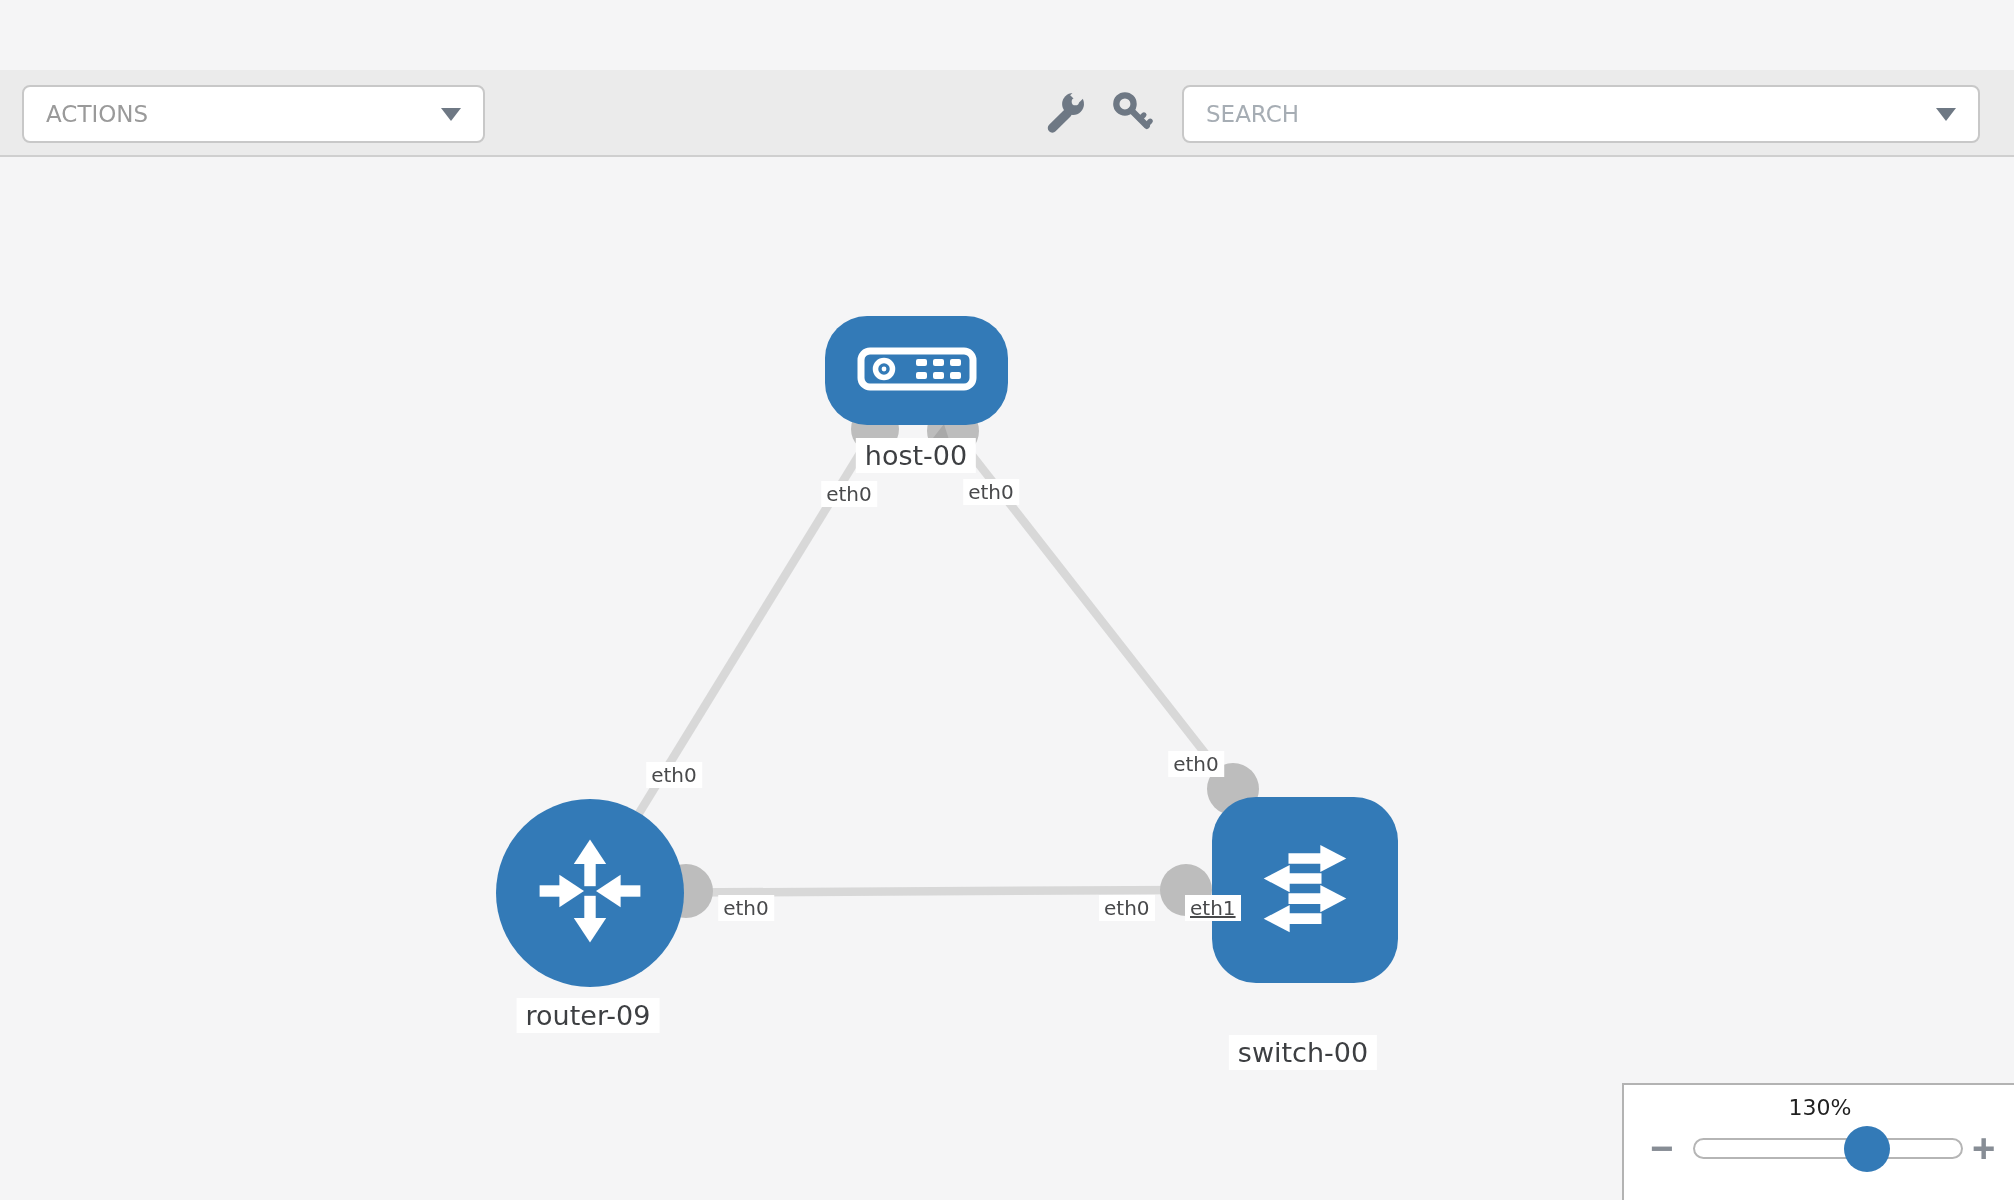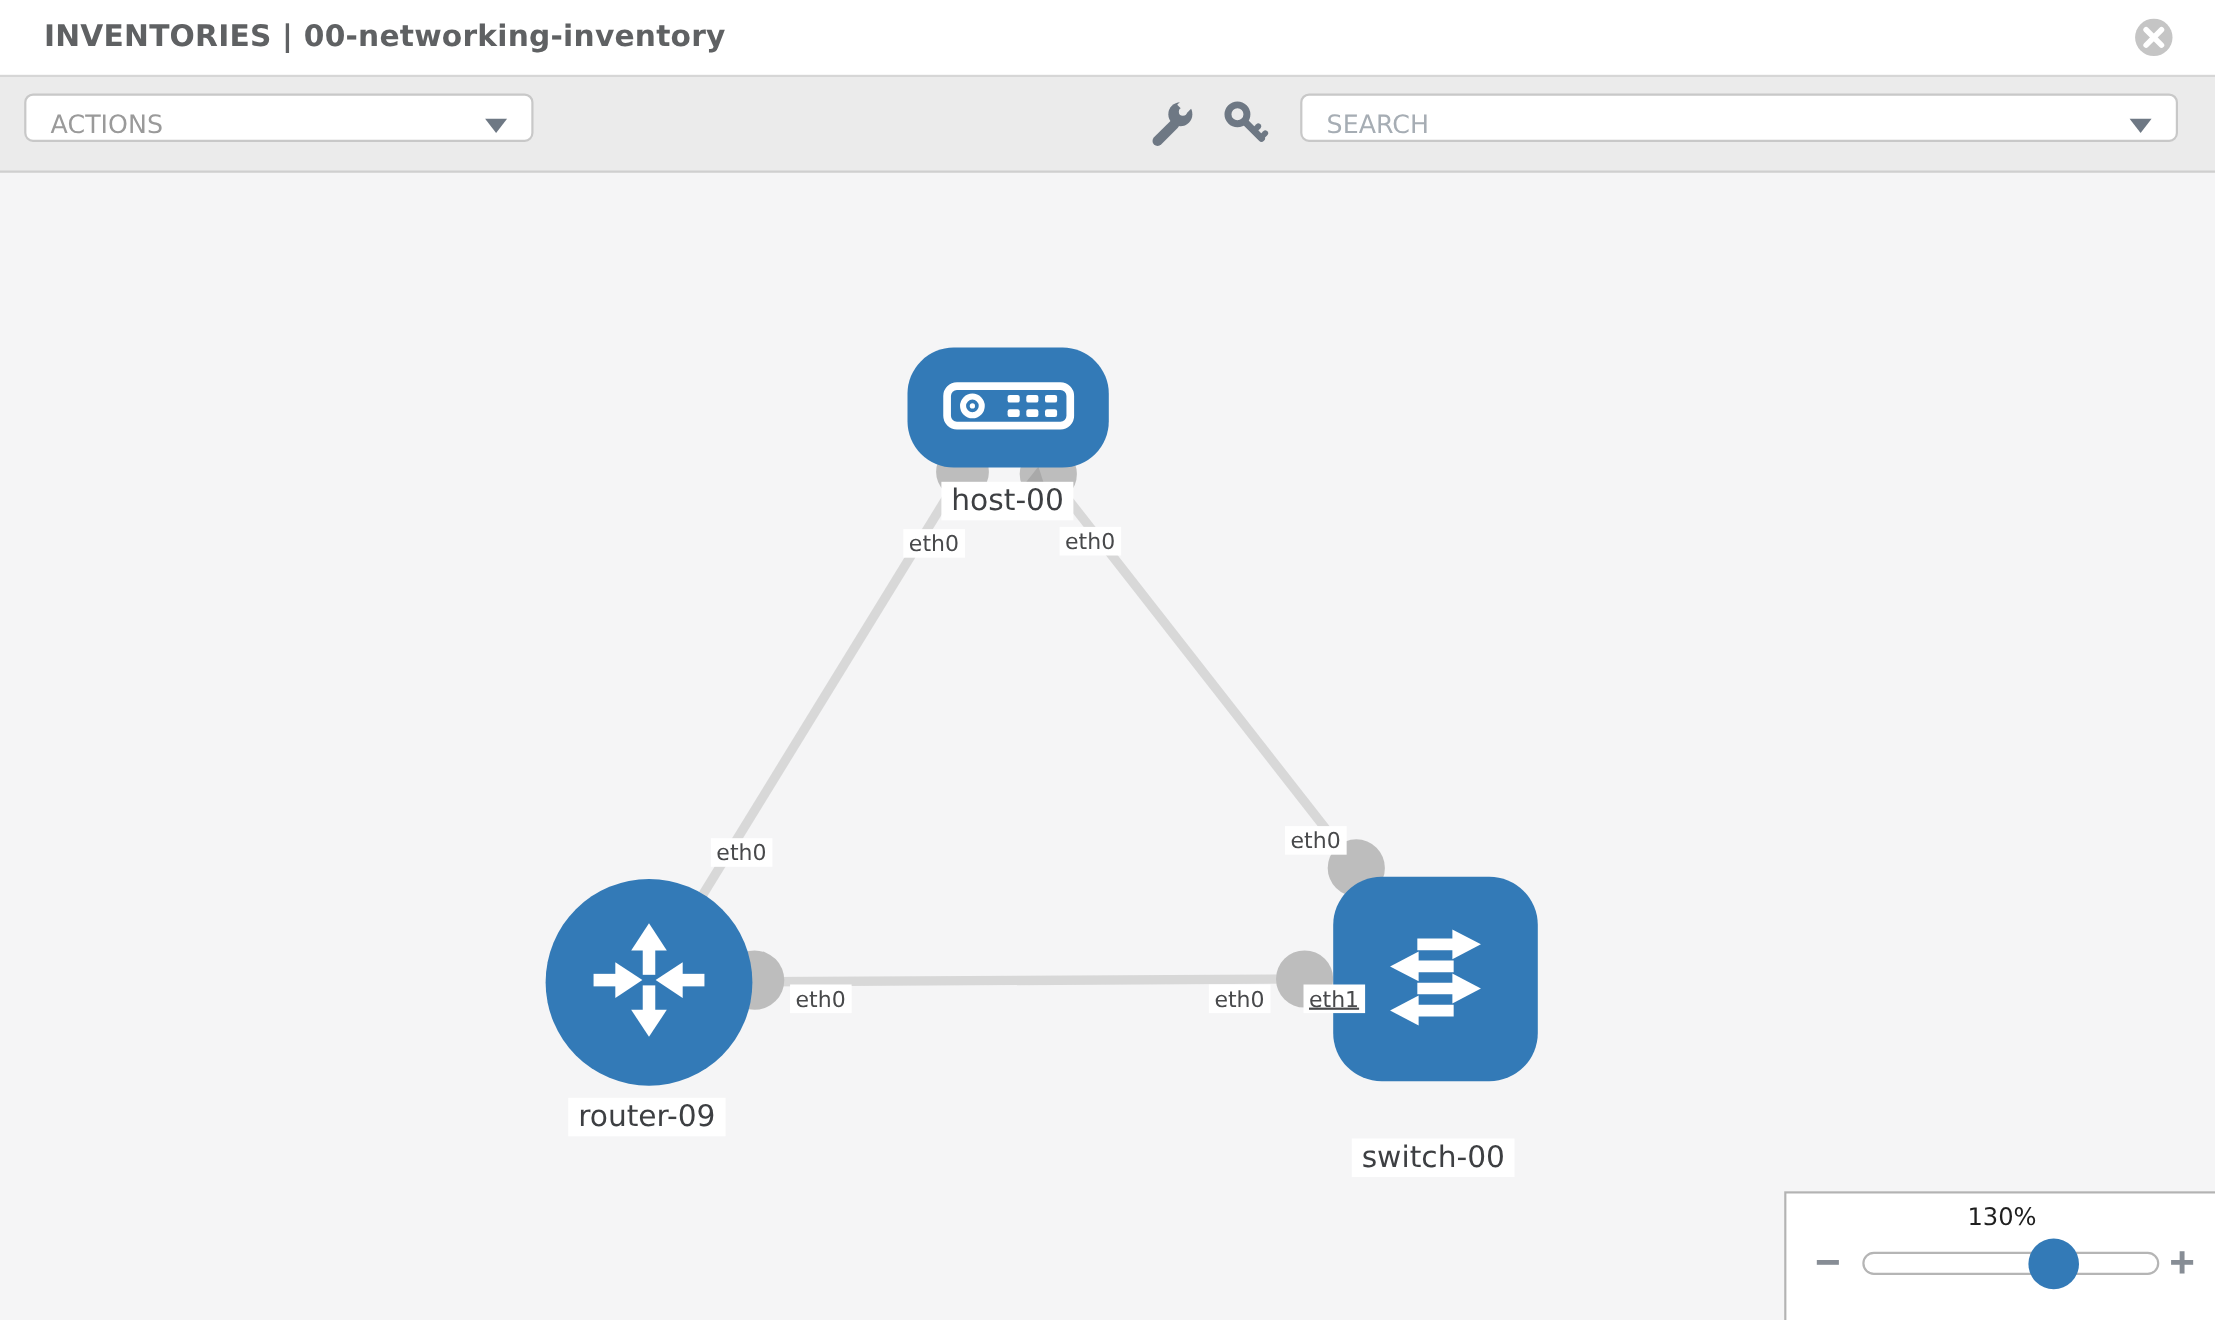--- a/index.html
+++ b/index.html
@@ -23,21 +23,21 @@
     position:absolute; right:38px; top:16px; width:36px; height:36px;
     cursor:pointer; border:none; background:transparent; padding:0;
   }
 
   
   .toolbar {
     position:absolute; left:0; top:70px; width:2014px; height:87px;
     background:#ebebeb; border-bottom:2px solid #cfcfcf; z-index:10;
   }
   .dropdown {
-    position:absolute; top:15px; height:44px; background:#fff;
+    position:absolute; top:15px; height:58px; background:#fff;
     border:2px solid #c8c8c8; border-radius:8px; cursor:pointer;
   }
   .dropdown .dd-label {
     position:absolute; left:22px; top:0; line-height:54px; font-size:23px;
   }
   .dropdown.actions { left:22px; width:463px; }
   .dropdown.actions .dd-label { color:#9a9a9a; }
   .dropdown.search { left:1182px; width:798px;padding-left:40px; }
   .dropdown.search .dd-label { color:#a6adb4; }
   .caret {
@@ -212,26 +212,14 @@
     <span>
       <svg width="46" height="46" viewBox="0 0 40 40">
         <circle cx="13" cy="13" r="7.5" fill="none" stroke="#6e7884" stroke-width="5.5"></circle>
         <line x1="18.5" y1="18.5" x2="32" y2="32" stroke="#6e7884" stroke-width="5.5" stroke-linecap="round"></line>
         <line x1="26" y1="26" x2="29.5" y2="22.5" stroke="#6e7884" stroke-width="4.5" stroke-linecap="round"></line>
         <line x1="31.5" y1="31.5" x2="35" y2="28" stroke="#6e7884" stroke-width="4.5" stroke-linecap="round"></line>
       </svg>
     </span>
   </button>
 
-  <div class="header">
-    <span class="header-title">INVENTORIES | 00-networking-inventory</span>
-    <button class="close-btn">
-      <span>
-        <svg width="36" height="36" viewBox="0 0 36 36">
-          <circle cx="18" cy="18" r="17" fill="#c5c5c5"></circle>
-          <line x1="11" y1="11" x2="25" y2="25" stroke="#fff" stroke-width="5" stroke-linecap="round"></line>
-          <line x1="25" y1="11" x2="11" y2="25" stroke="#fff" stroke-width="5" stroke-linecap="round"></line>
-        </svg>
-      </span>
-    </button>
-  </div>
 
 </div>
 
 </body></html>

